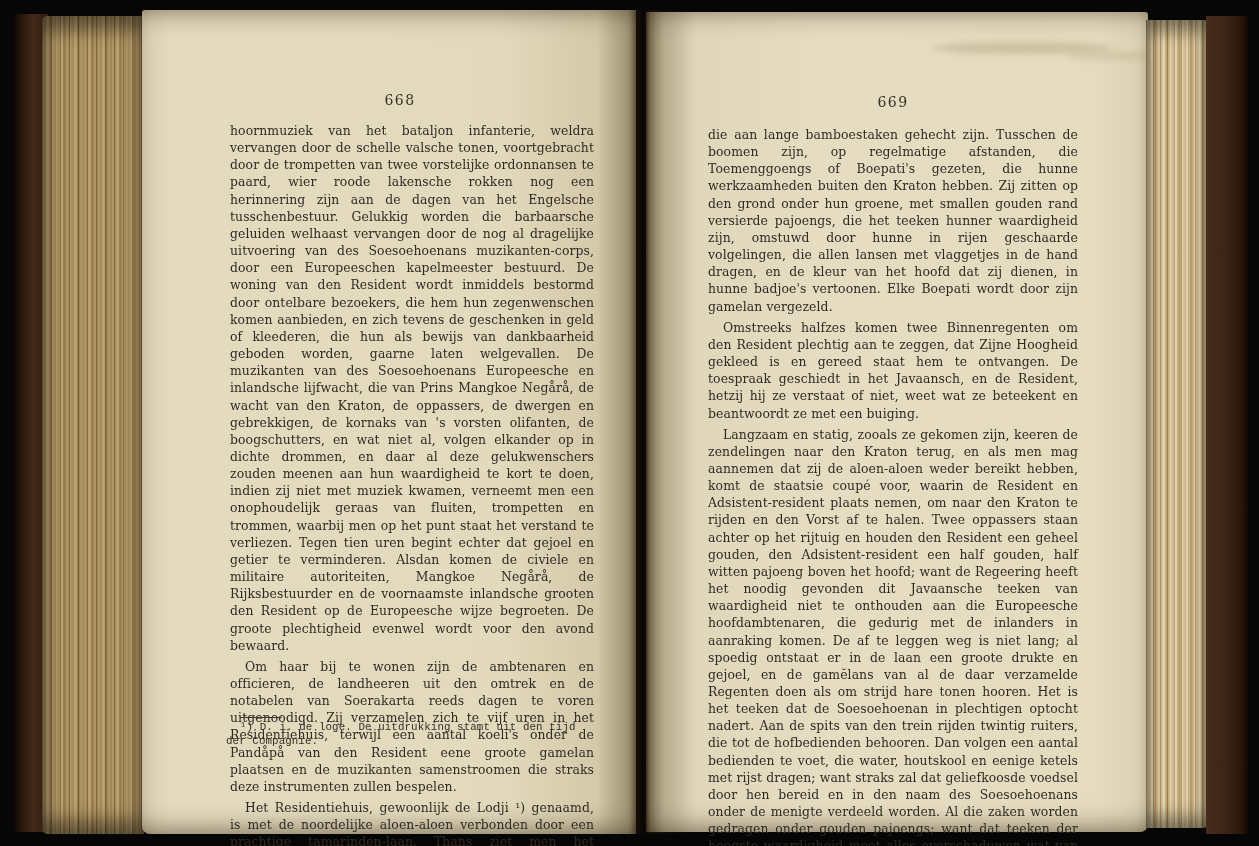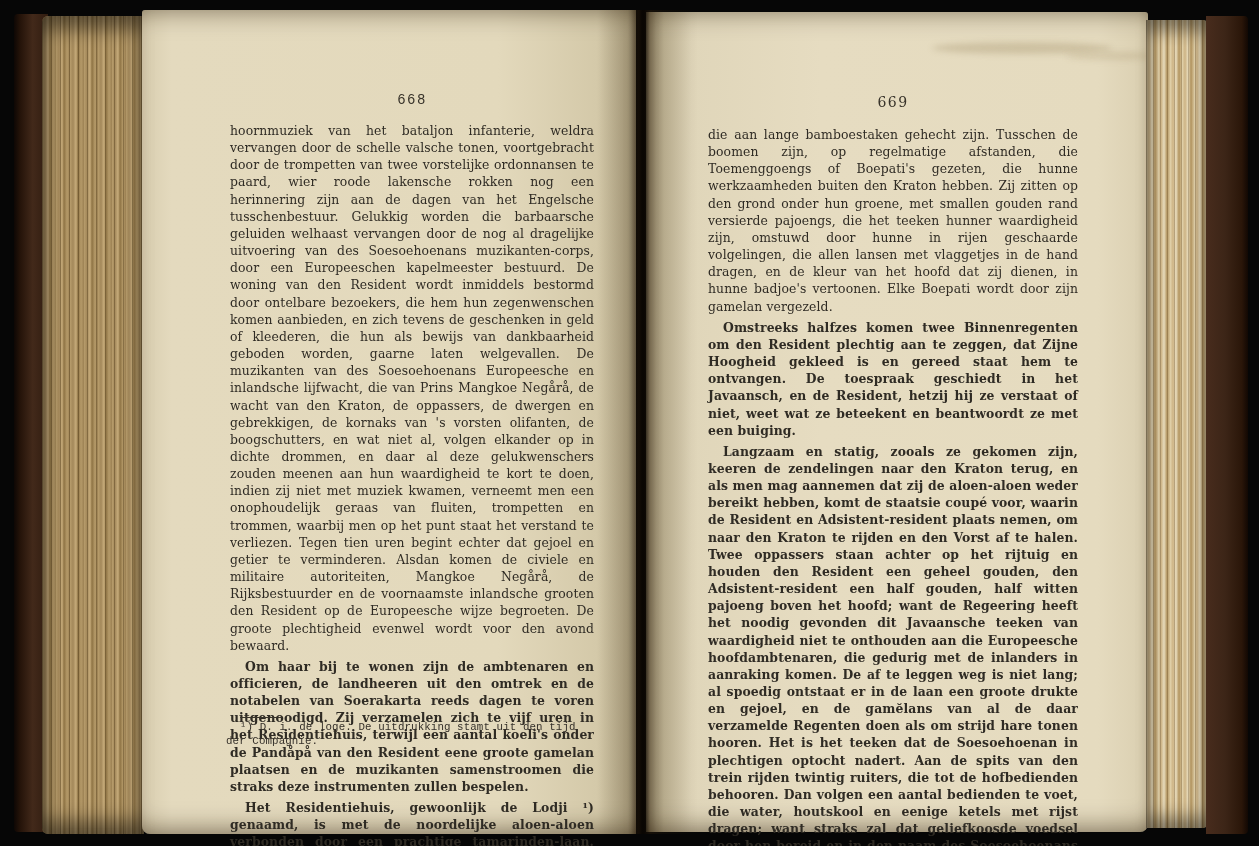--- a/index.html
+++ b/index.html
@@ -95,34 +95,34 @@
   
   .page-number {
     position: absolute;
     top: 82px;
     width: 100%;
     text-align: center;
     font-size: 14px;
     letter-spacing: 1.5px;
     color: #38332a;
   }
-  .page-left .page-number { width: 372px; left: 84px; font-family: Liberation Mono, monospace; }
+  .page-left .page-number { width: 372px; left: 72px; }
   .page-right .page-number { width: 378px; left: 58px; }
   .text-block {
     position: absolute;
     color: #2f2b24;
     font-size: 12.4px;
     line-height: 17.15px;
     text-align: justify;
     letter-spacing: 0.1px;
   }
   .page-left .text-block { left: 84px; top: 108px; width: 372px; }
   .page-right .text-block { left: 58px; top: 110px; width: 378px; }
   .text-block p { margin: 4px; }
-  .text-block p.indent { text-indent: 15px; font-weight: bold; }
+  .text-block p.indent { text-indent: 15px; }
   .footnote-block { margin-top: 4px; }
   .footnote-rule {
     width: 42px;
     border-top: 1.2px solid #3a352b;
     margin: 0 0 2px 14px;
   }
   .footnote-text {
     font-size: 10.8px;
     line-height: 14px;
     text-indent: 14px;

